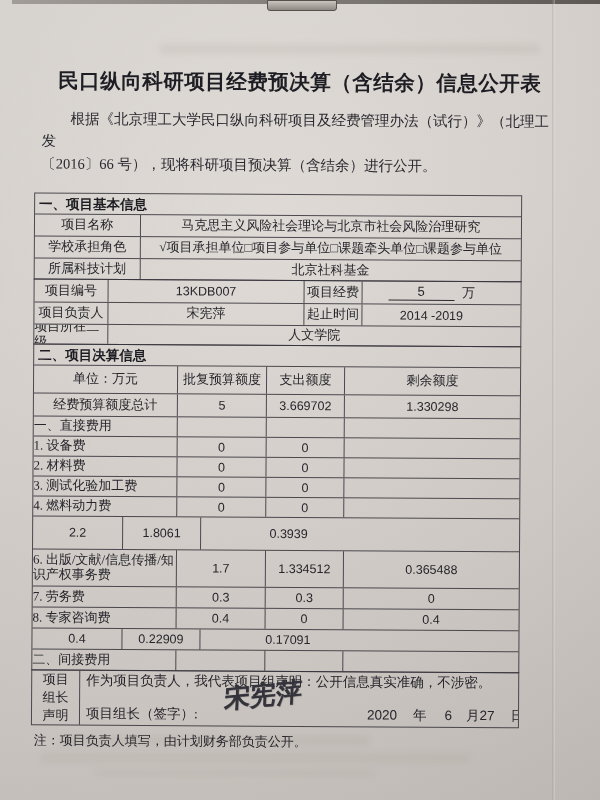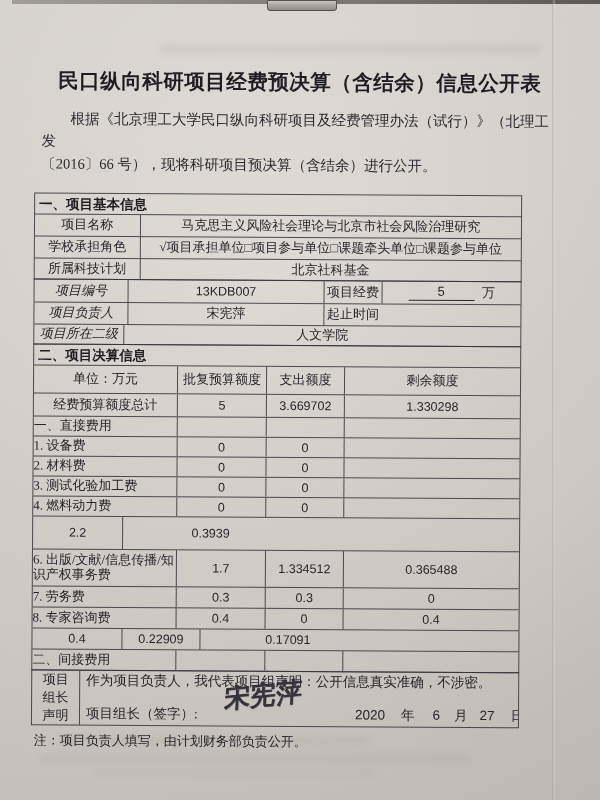--- a/index.html
+++ b/index.html
@@ -54,31 +54,31 @@
   .decl-body{flex:1;display:flex;flex-direction:column;justify-content:space-between;
       padding:2px 4px 4px 6px;box-sizing:border-box;}
   .statement{font-size:13.5px;}
   .signrow{position:relative;display:flex;align-items:baseline;font-size:13.5px;}
   .signature{position:absolute;left:138px;top:-26px;font-size:26px;font-weight:bold;
       color:#34323a;transform:rotate(-6deg) skewX(-8deg);
       text-shadow:0.5px 0.5px 0.7px rgba(40,38,46,0.55);}
   .daterow{margin-left:auto;display:flex;align-items:flex-start;}
   .daterow .dn{font-family:"Liberation Sans",sans-serif;font-size:13.5px;}
   .ml16{margin-left:16px;} .ml18{margin-left:18px;} .ml14{margin-left:14px;}
-  .ml12{margin-left:12px;} .mr-10{margin-right:-10px;}
+  .ml12{} .mr-10{margin-right:-10px;}
 
   .note{margin:6px 0 0 38px;font-size:13px;}
 
   
   .h20{height:20px;} .h21{height:21px;} .h22{height:22px;} .h23{height:23px;}
   .h28{height:28px;} .h33{height:33px;} .h37{height:37px;} .h54{height:54px;}
 
   
   .cA{width:105px;} .cB{width:382px;}
-  .cA2{width:93px;font-style:italic;} .cB2{width:196px;} .cC2{width:58px;} .cD2{width:139px;}
+  .cA2{width:73px;} .cB2{width:196px;} .cC2{width:58px;} .cD2{width:139px;}
   .cB3{width:414px;}
   
   .k1{width:143px;} .k2{width:89px;} .k3{width:78px;} .k4{width:176px;}
   
   .dA{width:47px;}
 </style>
 </head>
 <body>
 
 <div class="photo">
@@ -124,20 +124,21 @@
         <div class="tc cC2">项目经费</div>
         <div class="tc cD2">
           <span class="uline">5</span>
           <span class="unit-suffix">万</span>
         </div>
       </div>
       <div class="trow h22">
         <div class="tc cA2">项目负责人</div>
         <div class="tc cB2">宋宪萍</div>
         <div class="tc cC2">起止时间</div>
+        <div class="tc cD2 num">2014 -2019</div>
       </div>
       <div class="trow h20">
         <div class="tc cA2">项目所在二级</div>
         <div class="tc cB3">人文学院</div>
       </div>
     </div>
 
     <div class="tbl">
       <div class="trow h20">
         <div class="tc sechdr" style="width:486px;">二、项目决算信息</div>
@@ -180,20 +181,21 @@
         <div class="tc k4 num"></div>
       </div>
       <div class="trow h20">
         <div class="tc k1 left">4. 燃料动力费</div>
         <div class="tc k2 num">0</div>
         <div class="tc k3 num">0</div>
         <div class="tc k4 num"></div>
       </div>
       <div class="trow h33">
         <div class="tc k2 num">2.2</div>
+        <div class="tc k3 num">1.8061</div>
         <div class="tc k4 num">0.3939</div>
       </div>
       <div class="trow h37">
         <div class="tc k1 left">6. 出版/文献/信息传播/知识产权事务费</div>
         <div class="tc k2 num">1.7</div>
         <div class="tc k3 num">1.334512</div>
         <div class="tc k4 num">0.365488</div>
       </div>
       <div class="trow h21">
         <div class="tc k1 left">7. 劳务费</div>

